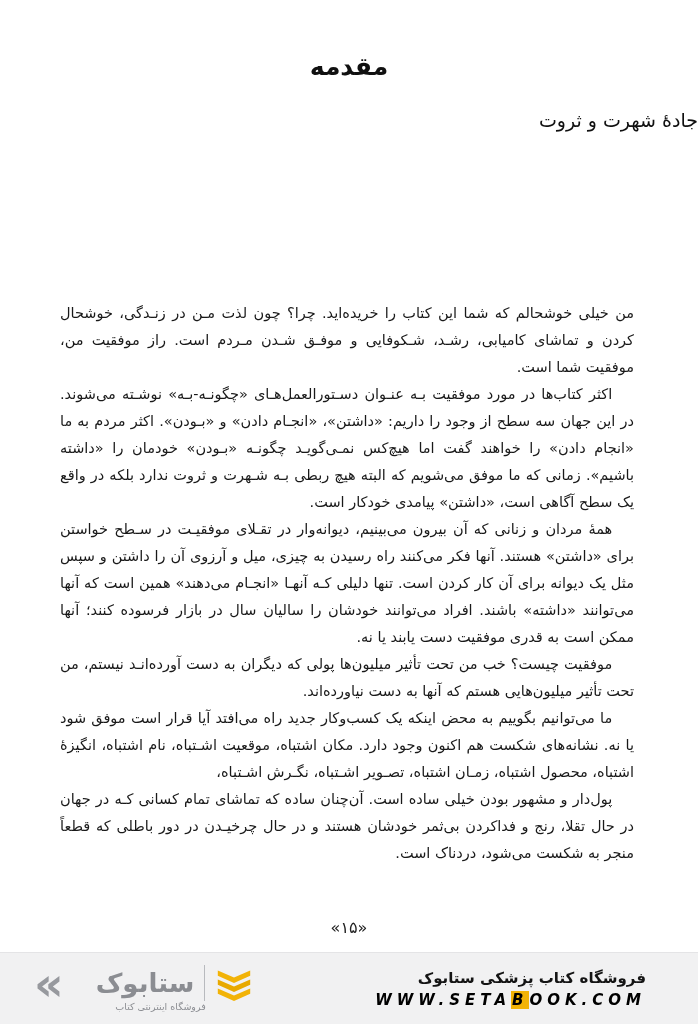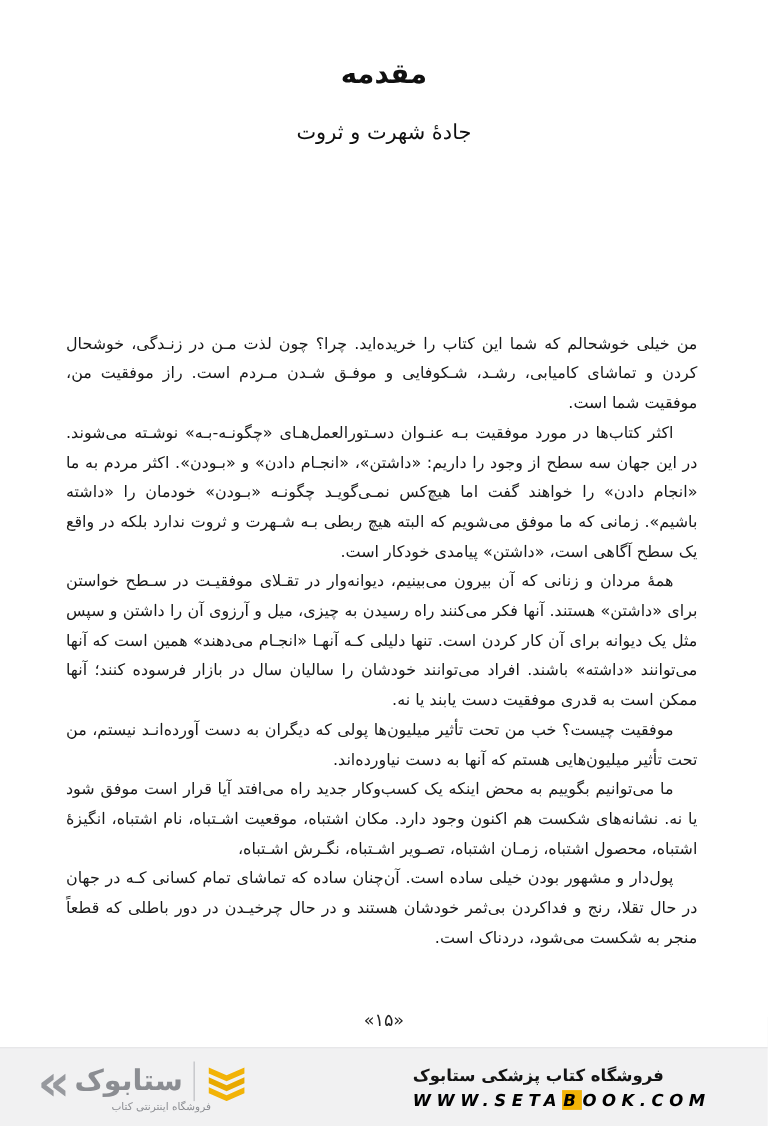--- a/index.html
+++ b/index.html
@@ -18,21 +18,21 @@
   }
   .chapter-title {
     margin-top: 52px;
     text-align: center;
     font-size: 25px;
     font-weight: bold;
     color: #101010;
   }
   .chapter-subtitle {
     margin-top: 28px;
-    text-align: center;
+    text-align: right;
     font-size: 19px;
     font-weight: normal;
     color: #101010;
   }
   .body-text {
     position: absolute;
     top: 300px;
     right: 64px;
     left: 60px;
     font-size: 14.5px;
@@ -78,37 +78,38 @@
     letter-spacing: -4px;
     padding-bottom: 10px;
   }
   .logo-center { display: flex; flex-direction: column; align-items: center; }
   .logo-row { display: flex; align-items: center; gap: 10px; }
   .wordmark {
     font-size: 26px;
     font-weight: bold;
     color: #8b8d92;
     letter-spacing: -1px;
+    margin-left: 28px;
   }
   .logo-divider {
     width: 1px;
     height: 36px;
     background: #b8babe;
   }
   .stack-icon { display: block; }
   .logo-tagline {
     margin-top: 0;
     font-size: 9.5px;
     color: #8b8d92;
     direction: rtl;
   }
   .footer-text {
     display: flex;
     flex-direction: column;
-    align-items: flex-start;
+    align-items: flex-end;
     gap: 4px;
   }
   .store-name {
     direction: rtl;
     font-size: 15px;
     font-weight: bold;
     color: #141414;
   }
   .website {
     font-size: 15px;

